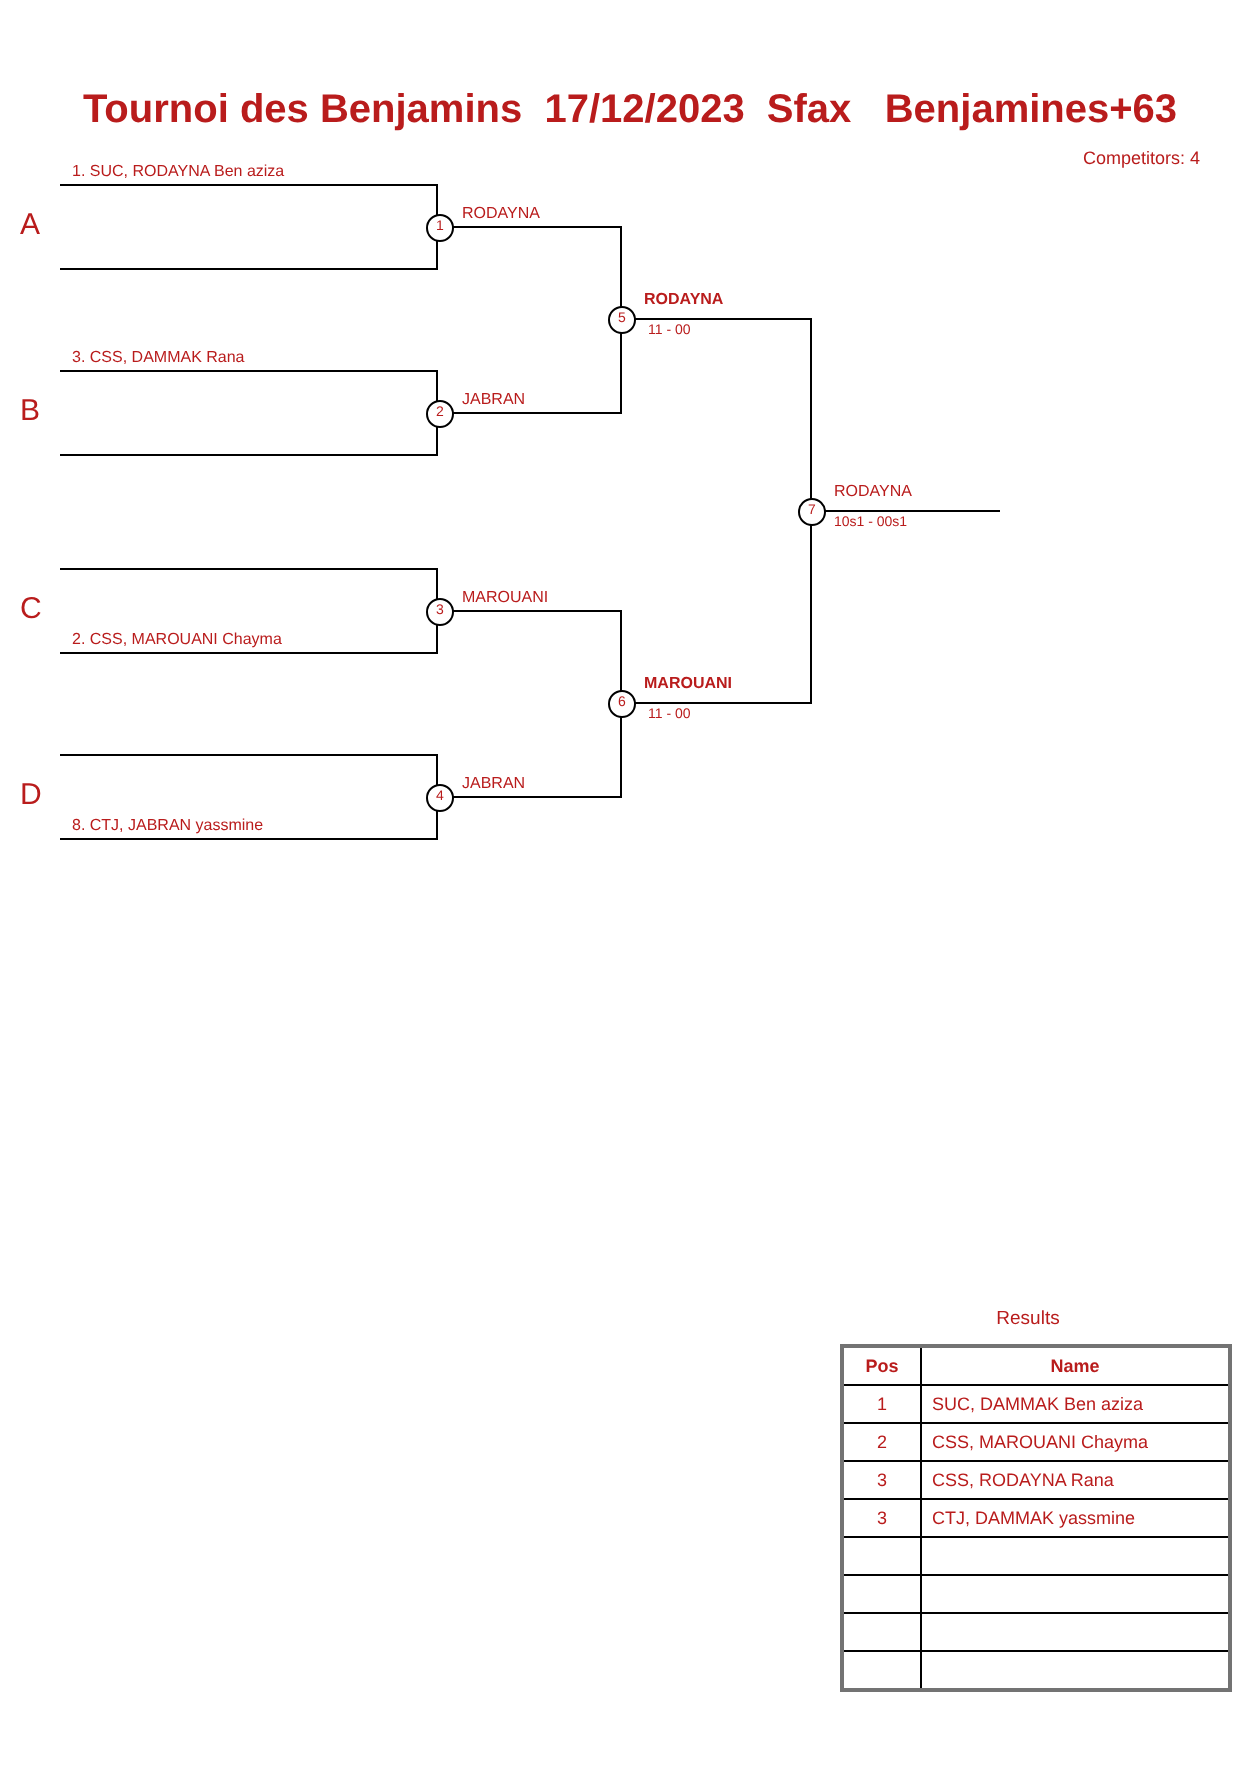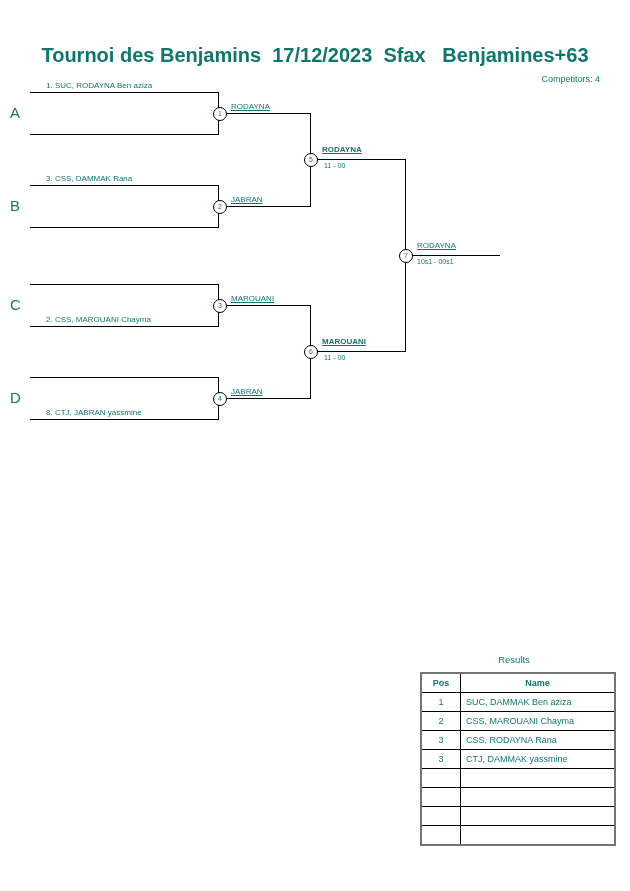--- a/index.html
+++ b/index.html
@@ -1,31 +1,31 @@
 <!DOCTYPE html>
 <html><head>
 <meta charset="utf-8">
 <style>
   html, body { margin: 0; padding: 0; background: #fff; }
   .page {
     position: relative; width: 630px; height: 891px;
-    background: #ffffff; color: #0f766e;
+    background: #ffffff; color: #b91c1c;
     font-family: "Liberation Sans", sans-serif;
     overflow: hidden;
   }
   .title {
     position: absolute; top: 44px; left: 0; width: 100%;
     text-align: center; font-size: 20px; font-weight: bold; white-space: pre;
   }
   .competitors { position: absolute; top: 74px; right: 30px; font-size: 9px; }
   .hline { position: absolute; height: 1px; background: #000; }
   .vline { position: absolute; width: 1px; background: #000; }
   .letter { position: absolute; left: 10px; font-size: 15px; }
-  .seed { position: absolute; left: 46px; font-size: 8px; white-space: nowrap; }
-  .winner { position: absolute; font-size: 8px; white-space: nowrap; text-decoration: underline; }
+  .seed { position: absolute; left: 36px; font-size: 8px; white-space: nowrap; }
+  .winner { position: absolute; font-size: 8px; white-space: nowrap; }
   .winner.bold { font-weight: bold; }
   .score { position: absolute; font-size: 7px; white-space: nowrap; }
   .node {
     position: absolute; width: 12px; height: 12px;
     border: 1px solid #000; border-radius: 50%;
     background: #fff; font-size: 7px; line-height: 11px;
     text-align: center; z-index: 2;
   }
   .results-title {
     position: absolute; left: 420px; top: 654px; width: 188px;

